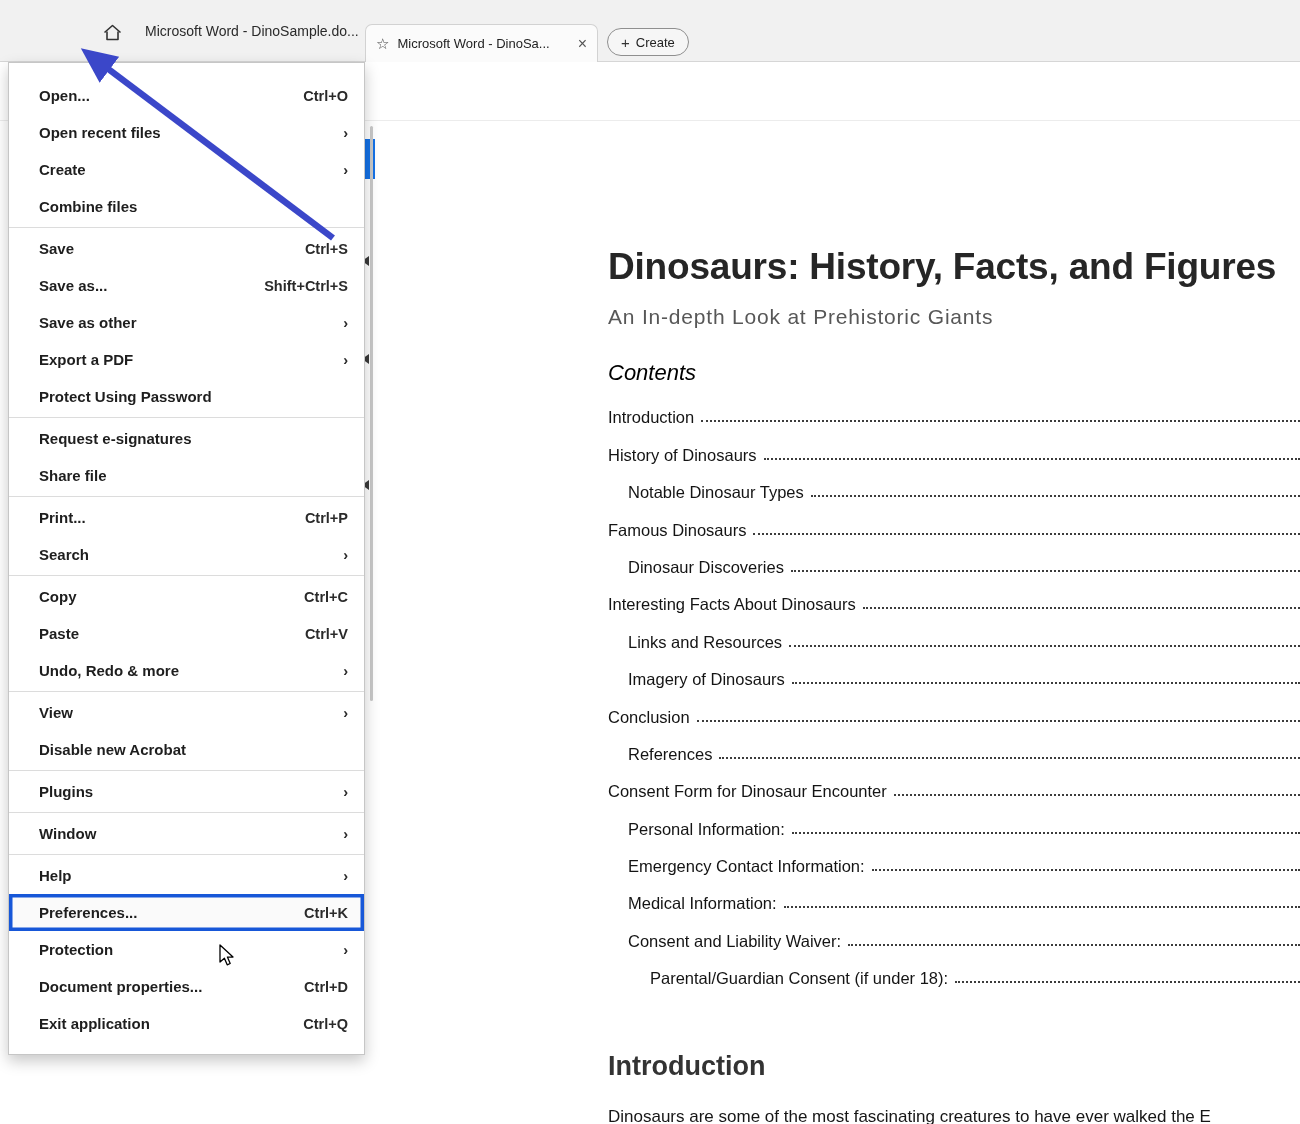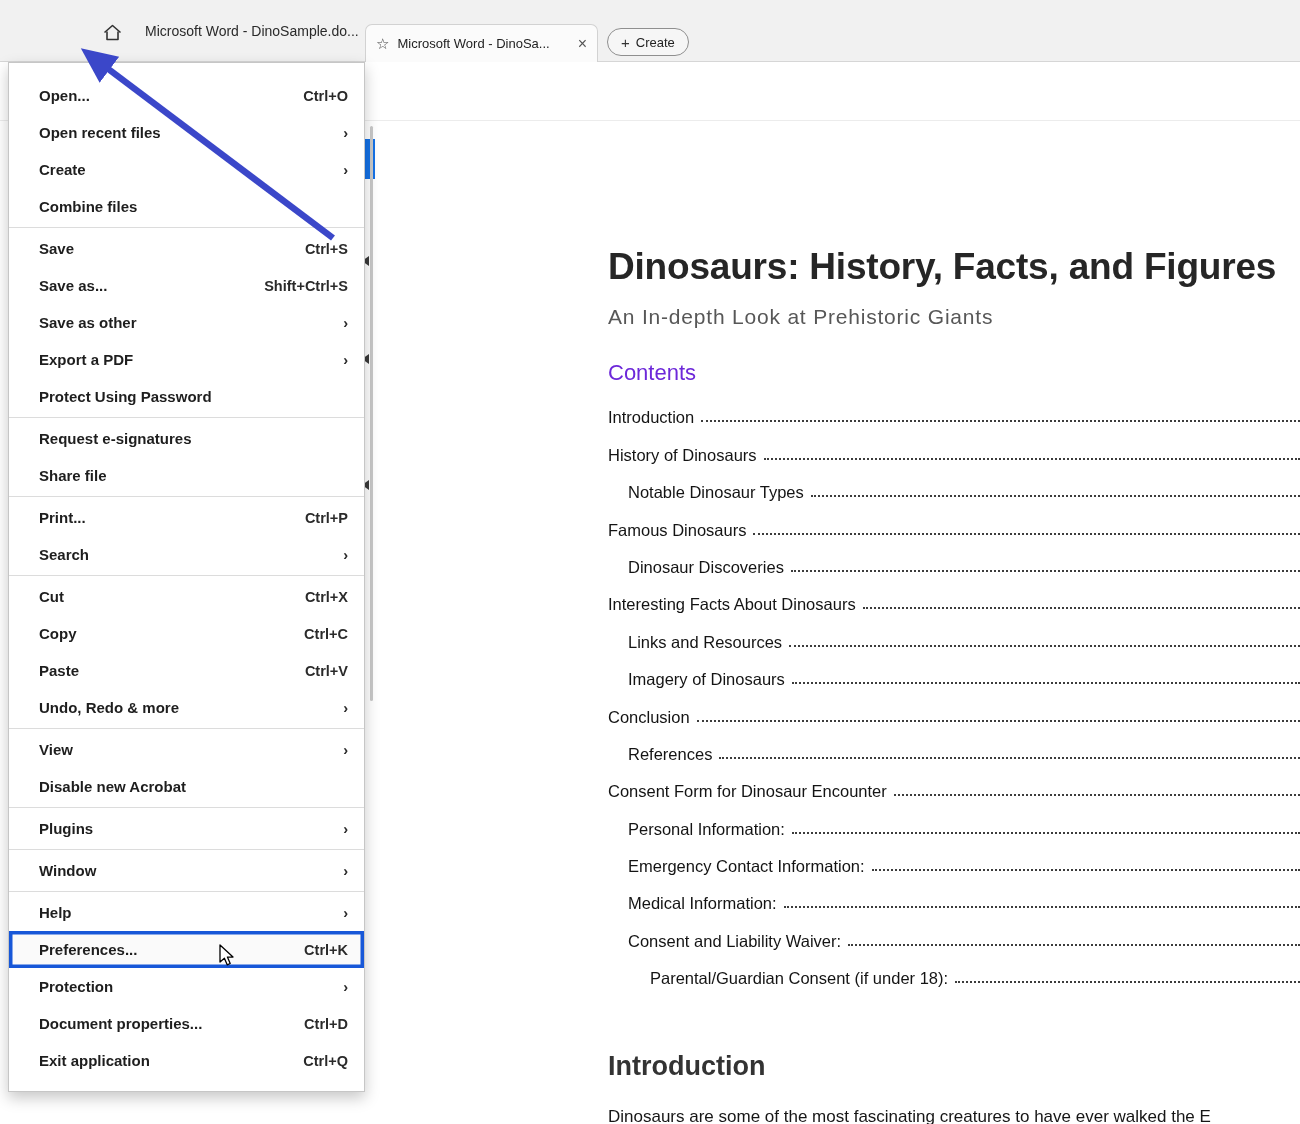--- a/index.html
+++ b/index.html
@@ -37,21 +37,21 @@
   .mi.highlight { box-shadow:inset 0 0 0 3.5px #1757d8; background:#fafafa; }
 
   
   .arrow-overlay { position:absolute; left:0; top:0; z-index:100; pointer-events:none; }
   .cursor-overlay { position:absolute; left:219px; top:944px; z-index:110; pointer-events:none; }
 
   
   .page-content { position:absolute; left:608px; top:120px; right:0; bottom:0; overflow:hidden; z-index:4; }
   .doc-title { margin-top:126px; font-size:37px; font-weight:600; color:#262626; letter-spacing:-0.2px; white-space:nowrap; }
   .doc-subtitle { margin-top:17px; font-size:21px; color:#575757; letter-spacing:0.8px; white-space:nowrap; }
-  .contents-heading { margin-top:31px; font-size:22px; font-weight:400; color:#6d28d9; }
+  .contents-heading { margin-top:31px; font-size:22px; font-weight:400; color:#000000;font-style:italic; }
   .toc { margin-top:10px; }
   .toc-row { display:flex; align-items:flex-end; height:37.4px; font-size:16.5px; color:#141414; overflow:hidden; }
   .toc-row .toc-label { white-space:nowrap; padding-bottom:6px; }
   .toc-dots { flex:1; margin:0 0 11px 7px; border-bottom:2.2px dotted #3c3c3c; }
   .lvl2 { padding-left:20px; }
   .lvl3 { padding-left:42px; }
   .intro-heading { margin-top:57px; font-size:27px; font-weight:600; color:#333333; }
   .intro-text { margin-top:25px; font-size:17px; color:#161616; white-space:nowrap; }
 
   svg { display:block; }
@@ -225,24 +225,20 @@
     <div class="mi">
         <span class="mi-l">Print...</span>
         <span class="mi-r">Ctrl+P</span>
       </div>
     <div class="mi">
         <span class="mi-l">Search</span>
         <span class="mi-r">›</span>
       </div>
     <div class="sep"></div>
     <div class="mi">
-        <span class="mi-l">Cut</span>
-        <span class="mi-r">Ctrl+X</span>
-      </div>
-    <div class="mi">
         <span class="mi-l">Copy</span>
         <span class="mi-r">Ctrl+C</span>
       </div>
     <div class="mi">
         <span class="mi-l">Paste</span>
         <span class="mi-r">Ctrl+V</span>
       </div>
     <div class="mi">
         <span class="mi-l">Undo, Redo &amp; more</span>
         <span class="mi-r">›</span>

